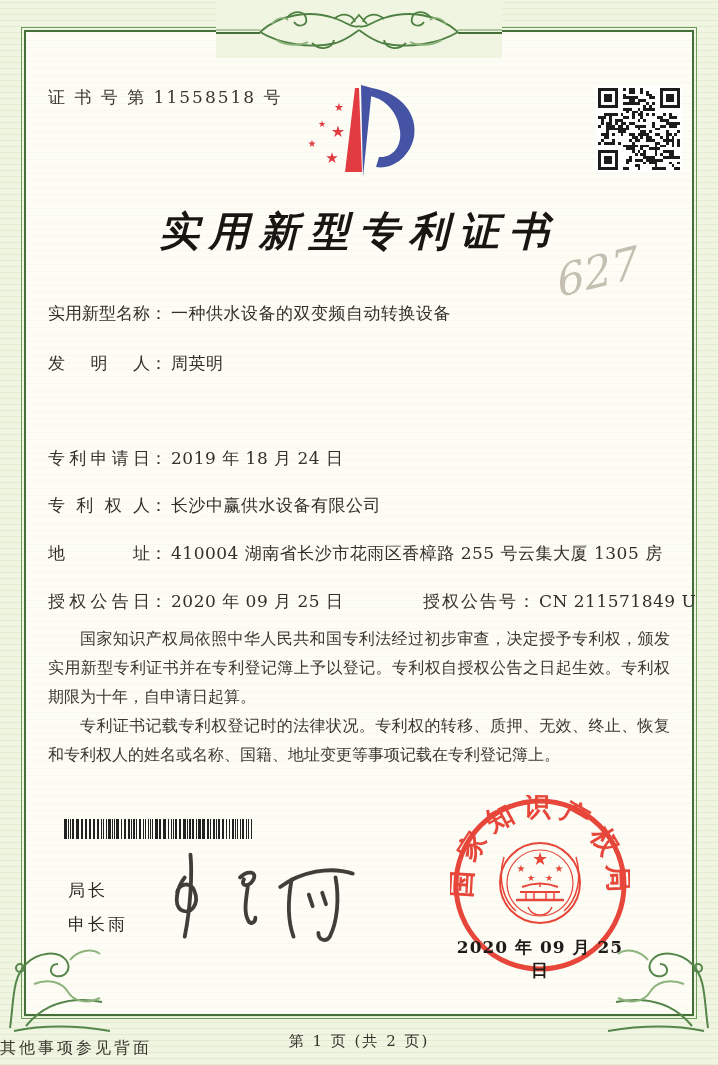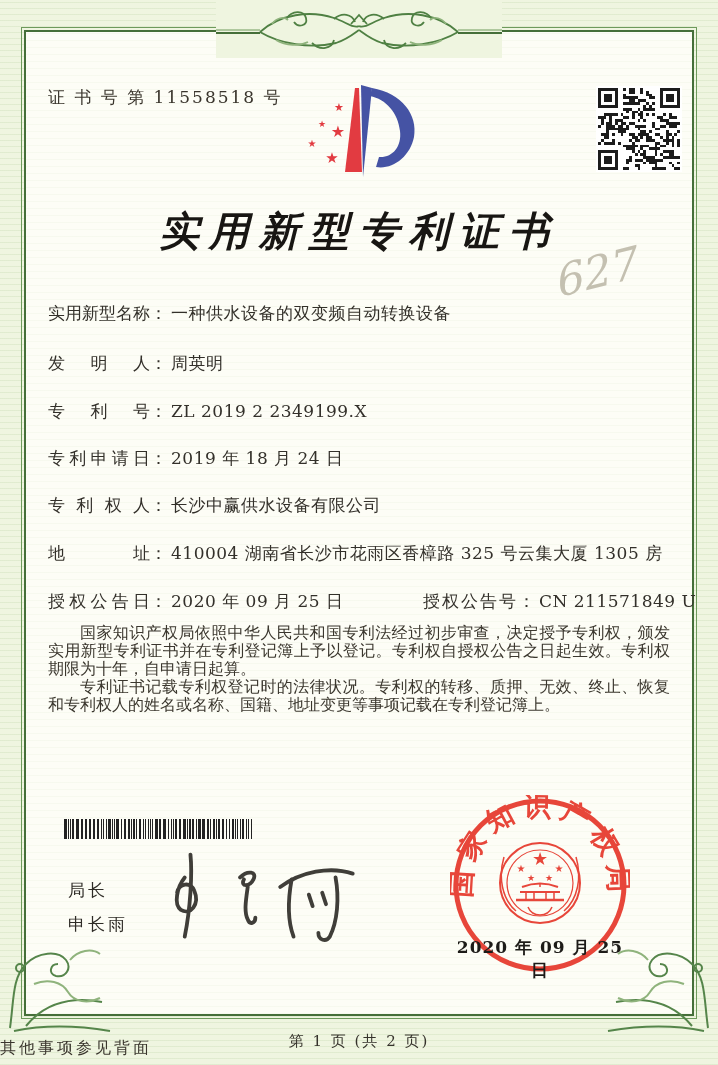--- a/index.html
+++ b/index.html
@@ -20,21 +20,21 @@
     background-image:repeating-linear-gradient(0deg, rgba(150,185,120,0.06) 0 1px, transparent 1px 7px);
   }
   .certno{left:40px;top:86px;font-size:17px;letter-spacing:2px;color:#3a352d;margin-left:8px;}
   .title{left:0;right:0;top:204px;text-align:center;font-size:40px;font-weight:bold;
          letter-spacing:10px;color:#181613;font-style:italic;}
   .frow{left:48px;font-size:17px;white-space:nowrap;color:#33302a;}
   .flabel{display:inline-block;width:102px;text-align:justify;text-align-last:justify;vertical-align:top;}
   .fvalue{margin-left:4px;letter-spacing:0.5px;}
   .grant2{position:absolute;left:375px;top:0;white-space:nowrap;}
   .grant2 .glabel{letter-spacing:2px;margin-top:48px;}
-  .bodytext{left:48px;top:624px;width:622px;font-size:16px;line-height:18px;
+  .bodytext{left:48px;top:624px;width:622px;font-size:16px;line-height:29px;
             text-align:justify;color:#3b372e;}
   .bodytext p{margin:0;text-indent:2em;}
   .officer{font-family:Liberation Serif, serif;font-size:17px;
            letter-spacing:3px;color:#2e2b26;}
   .pageind{left:0;right:0;top:988px;text-align:center;font-size:15px;letter-spacing:2px;color:#35322b;margin-top:44px;}
   .backnote{left:0;right:0;top:1038px;text-align:left;font-size:16px;letter-spacing:3px;color:#3a362d;}
   .pencil{left:556px;top:246px;font-size:44px;color:#b7b2a0;opacity:.8;
           transform:rotate(-14deg) skewX(-6deg);font-style:italic;}
   .sealdate{left:448px;top:936px;width:184px;text-align:center;font-size:17px;
             font-weight:600;letter-spacing:1px;color:#1d1b18;}
@@ -364,31 +364,28 @@
   <div class="abs title">实用新型专利证书</div>
 
   <div class="abs pencil">627</div>
 
   <div class="abs frow" style="top:302px">
     <span class="flabel">实用新型名称</span><span>：</span><span class="fvalue">一种供水设备的双变频自动转换设备</span>
   </div>
   <div class="abs frow" style="top:352px">
     <span class="flabel">发明人</span><span>：</span><span class="fvalue">周英明</span>
   </div>
-  <div class="abs frow" style="top:400px">
-    <span class="flabel">专利号</span><span>：</span><span class="fvalue">ZL 2019 2 2349199.X</span>
-  </div>
   <div class="abs frow" style="top:447px">
     <span class="flabel">专利申请日</span><span>：</span><span class="fvalue">2019 年 18 月 24 日</span>
   </div>
   <div class="abs frow" style="top:494px">
     <span class="flabel">专利权人</span><span>：</span><span class="fvalue">长沙中赢供水设备有限公司</span>
   </div>
   <div class="abs frow" style="top:542px">
-    <span class="flabel">地址</span><span>：</span><span class="fvalue">410004 湖南省长沙市花雨区香樟路 325 号云集大厦 1305 房</span>
+    <span class="flabel">地址</span><span>：</span><span class="fvalue">410004 湖南省长沙市花雨区香樟路 255 号云集大厦 1305 房</span>
   </div>
   <div class="abs frow" style="top:590px">
     <span class="flabel">授权公告日</span><span>：</span><span class="fvalue">2020 年 09 月 25 日</span>
     <span class="grant2"><span class="glabel">授权公告号</span><span>：</span><span class="fvalue">CN 211571849 U</span></span>
   </div>
 
   <div class="abs bodytext">
     <p>国家知识产权局依照中华人民共和国专利法经过初步审查，决定授予专利权，颁发实用新型专利证书并在专利登记簿上予以登记。专利权自授权公告之日起生效。专利权期限为十年，自申请日起算。</p>
     <p>专利证书记载专利权登记时的法律状况。专利权的转移、质押、无效、终止、恢复和专利权人的姓名或名称、国籍、地址变更等事项记载在专利登记簿上。</p>
   </div>

